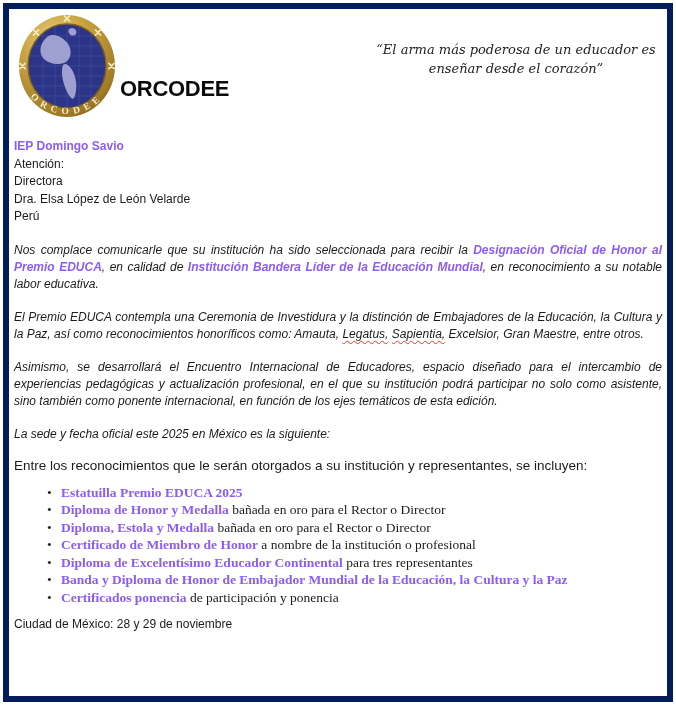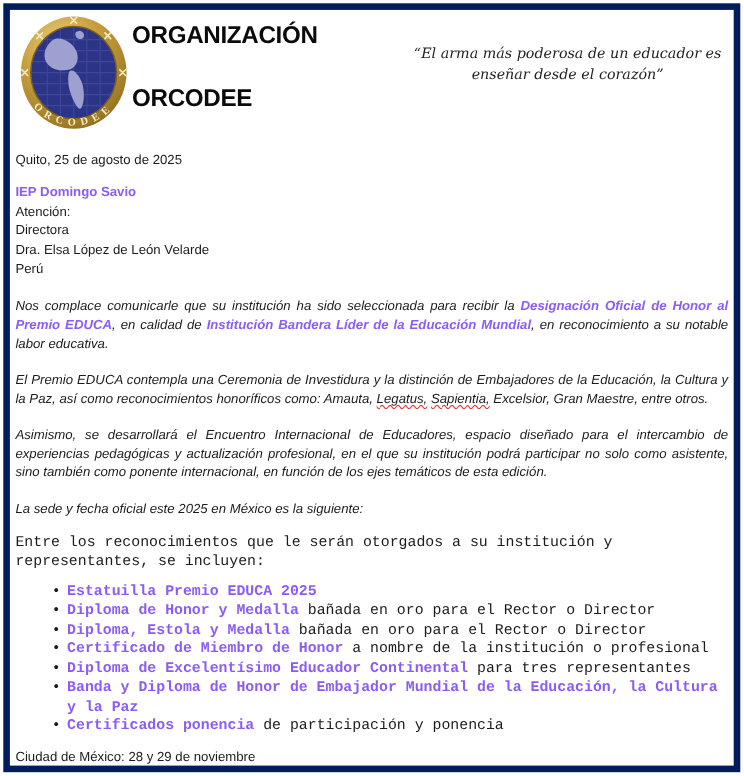--- a/index.html
+++ b/index.html
@@ -30,27 +30,27 @@
     font-size:13px; line-height:19px; text-align:center; color:#222;margin-top:12px;
   }
 
   
   .dateline { margin-top:14px; font-size:12px; }
   .recipient { margin-top:14px; font-size:12px; line-height:17.5px; }
   .subject  { margin-top:12px; font-size:12px; }
   .body-p   { margin-top:16px; font-size:12px; line-height:17px;font-style:italic; }
   .justify  { text-align:justify; }
   .serif-p  {
-    margin-top:14px; font-family:Liberation Mono, monospace;
+    margin-top:14px; font-family:Liberation Sans, sans-serif;
     font-size:13.5px; line-height:18px;
   }
   .awards { margin-top:9px; list-style:none; }
   .awards li {
     position:relative; padding-left:47px;
-    font-family:Liberation Mono, monospace;
+    font-family:Liberation Serif, serif;
     font-size:13.5px; line-height:17.5px; color:#1b1b1b;
   }
   .awards li::before { content:"\2022"; position:absolute; left:33px; }
   .closing { margin-top:11px; font-size:12px; }
 
   .b { font-weight:bold; color:#8b5cf6; }
   .squiggle {
     text-decoration: underline wavy #e03a2f 1px;
     text-decoration-skip-ink:none;
     text-underline-offset:2px;
@@ -114,28 +114,27 @@
             <g transform="translate(95.5,54)">
                 <path d="M-2.6 -2.6 L2.6 2.6 M-2.6 2.6 L2.6 -2.6"></path>
               </g>
           </g>
           <path id="ringarc" d="M 5.9 70.4 A 48 48 0 0 0 96.1 70.4" fill="none"></path>
           <text font-family="Liberation Serif, serif" font-size="9.5" font-weight="bold" letter-spacing="5" fill="#f6ecc4">
             <textPath href="#ringarc" startOffset="50%" text-anchor="middle">ORCODEE</textPath>
           </text>
         </svg>
       </div>
-      <h1 class="org-name"><span>ORGANIZACIÓN</span><br><br><span>ORCODEE</span></h1>
+      <h1 class="org-name"><br><br><span>ORCODEE</span></h1>
       <div class="quote">
         <div>“El arma más poderosa de un educador es</div>
         <div>enseñar desde el corazón”</div>
       </div>
     </div>
 
-    <p class="dateline">Quito, 25 de agosto de 2025</p>
 
     <div class="recipient">
       <div class="b">IEP Domingo Savio</div>
       <div>Atención:</div>
       <div>Directora</div>
       <div>Dra. Elsa López de León Velarde</div>
       <div>Perú</div>
     </div>
 
 

